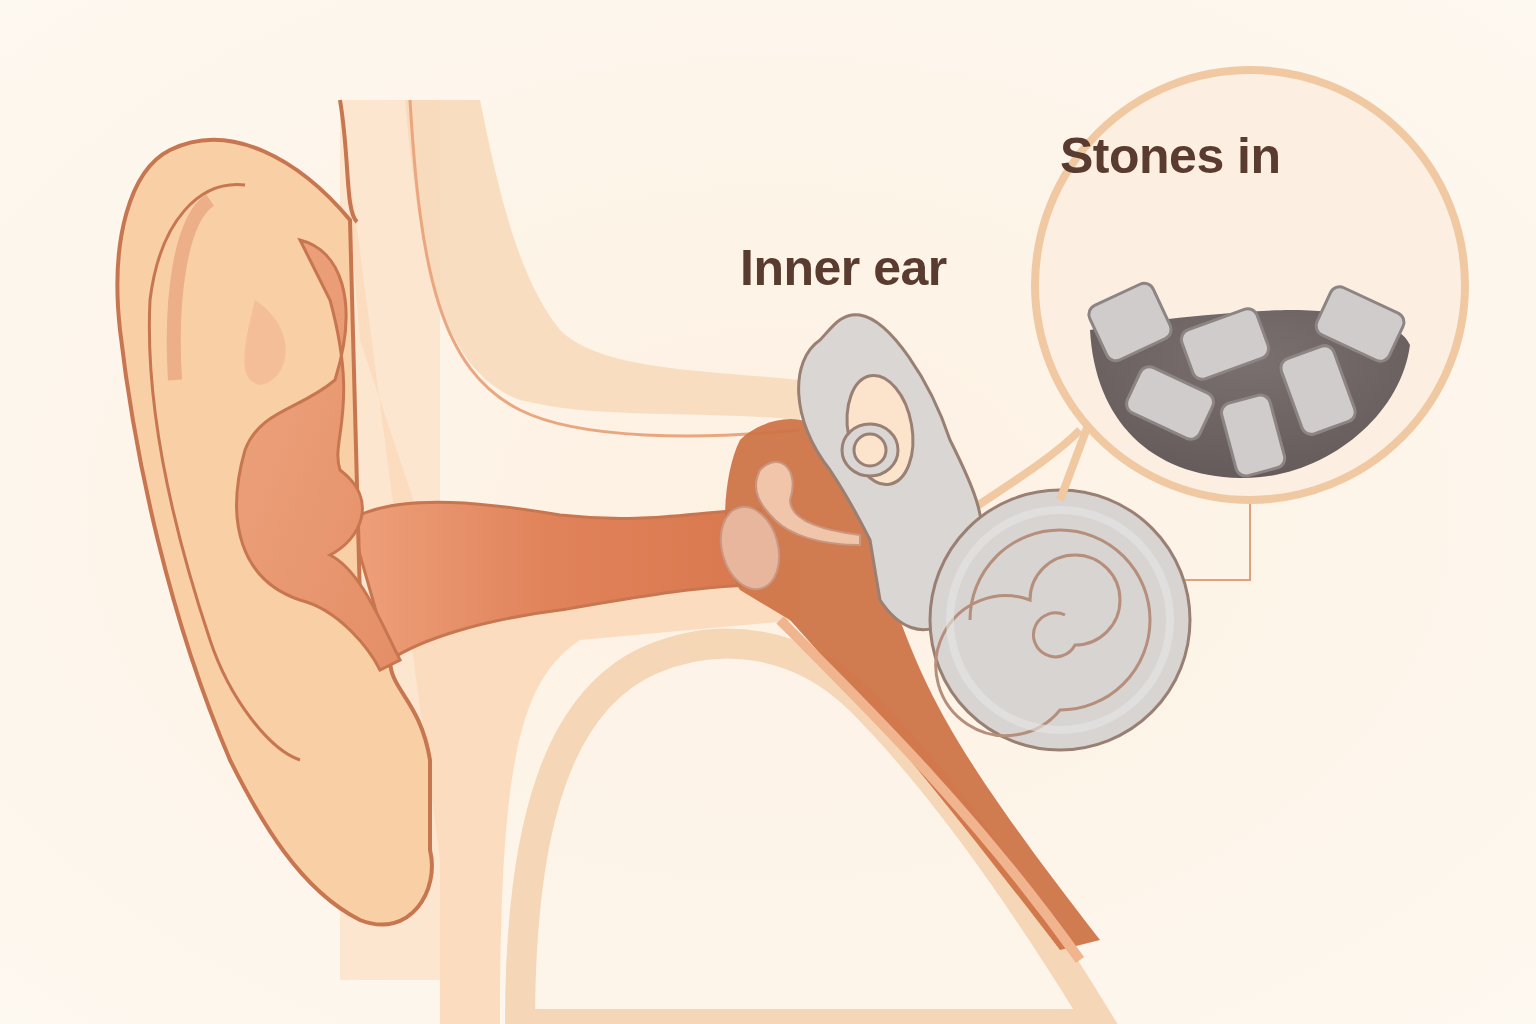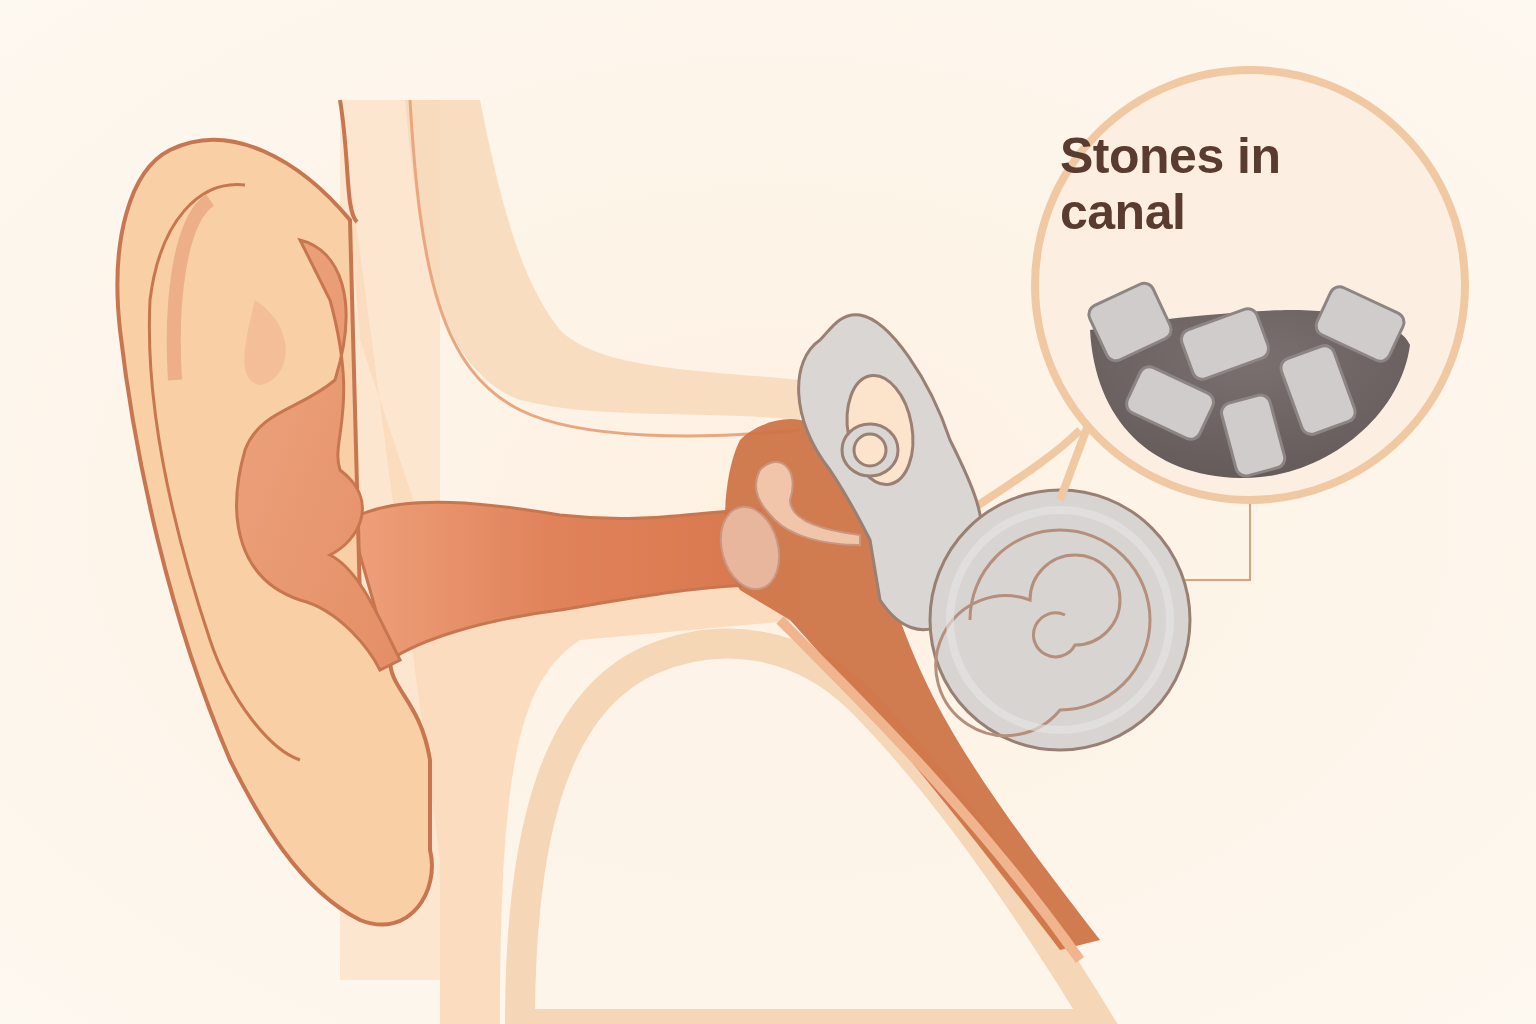--- a/index.html
+++ b/index.html
@@ -86,17 +86,17 @@
         <rect x="1095" y="292" width="70" height="60" rx="10" transform="rotate(-25 1130 322)"></rect>
         <rect x="1185" y="318" width="80" height="52" rx="10" transform="rotate(-20 1225 344)"></rect>
         <rect x="1320" y="298" width="80" height="52" rx="10" transform="rotate(25 1360 324)"></rect>
         <rect x="1290" y="350" width="56" height="80" rx="10" transform="rotate(-20 1318 390)"></rect>
         <rect x="1130" y="378" width="80" height="50" rx="10" transform="rotate(25 1170 403)"></rect>
         <rect x="1228" y="398" width="50" height="75" rx="10" transform="rotate(-15 1253 435)"></rect>
       </g>
     </g>
   </svg>
 
+  <div class="label label-inner">Inner ear</div>
   <div class="label label-stones">
     <span>Stones in</span>
-    <span>canal</span>
   </div>
 </div>
 
 </body></html>

